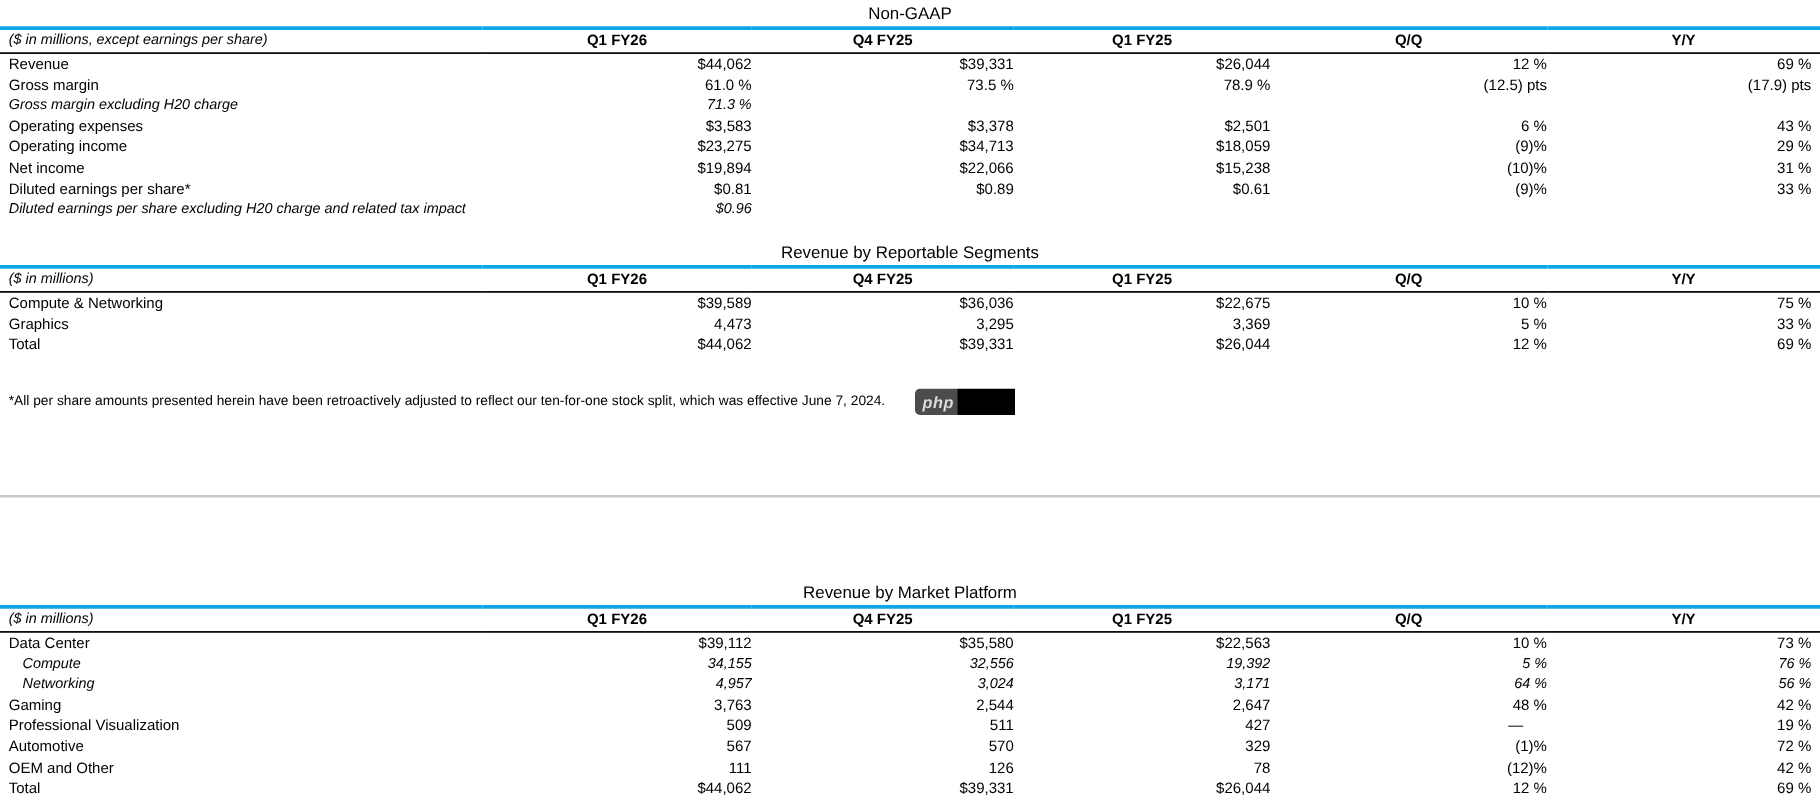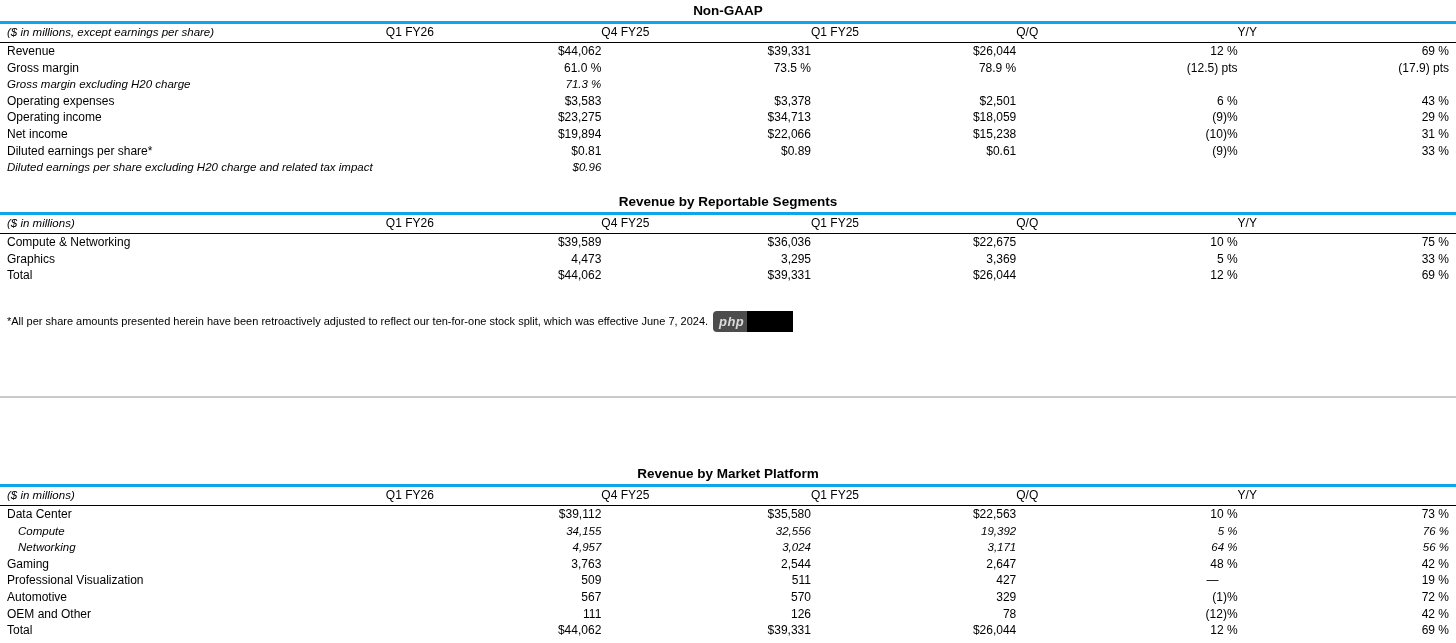--- a/index.html
+++ b/index.html
@@ -5,40 +5,40 @@
   * { box-sizing: border-box; }
   html, body { margin: 0; padding: 0; background: #ffffff; }
   body { font-family: "Liberation Sans", sans-serif; color: #000; }
   .page { position: relative; width: 1456px; height: 643px; background: #fff; overflow: hidden; }
 
   section.tbl { position: absolute; left: 0; width: 1456px; }
   #sec0 { top: 3px; }
   #sec1 { top: 194px; }
   #sec2 { top: 466px; }
 
-  .tbl-title { margin: 0 0 3px 0; text-align: center; font-size: 13.5px; font-weight: bold; line-height: 15px; }
+  .tbl-title { margin: 0 0 3px 0; text-align: center; font-size: 13.5px; font-weight: normal; line-height: 15px; }
 
   table { width: 100%; border-collapse: collapse; table-layout: fixed; }
   col.c0 { width: 26.5%; } col.c1 { width: 14.8%; } col.c2 { width: 14.4%; }
   col.c3 { width: 14.1%; } col.c4 { width: 15.2%; } col.c5 { width: 15%; }
 
   thead tr { border-top: 3px solid #0ea5e9; border-bottom: 1px solid #000; }
   th { padding: 1px 0 3px 0; font-size: 12px; line-height: 14px; white-space: nowrap; }
   th.unit { text-align: left; font-weight: normal; font-style: italic; padding-left: 7px; font-size: 11.5px; }
-  th.col { text-align: left; font-weight: normal; }
+  th.col { text-align: center; font-weight: bold; }
 
   td { padding: 0; font-size: 12px; line-height: 16.6px; white-space: nowrap; overflow: visible; }
   td.label { text-align: left; padding-left: 7px; }
   td.label.indent { padding-left: 18px; }
   td.val { text-align: right; }
   td.yy { padding-right: 7px; }
   tr.it td { font-style: italic; font-size: 11.5px; }
   td.dash { padding-right: 19px; }
 
-  .footnote-row { position: absolute; top: 309px; left: 7px; height: 24px; display: flex; align-items: center; gap: 5px; }
+  .footnote-row { position: absolute; top: 309px; left: 7px; height: 24px; display: flex; align-items: center; gap: 24px; }
   .footnote { font-size: 11px; line-height: 13px; }
 
   .badge { display: flex; align-items: center; height: 21px; }
   .php-chip { width: 37px; height: 21px; background: #4c4c4c; border-radius: 4px;
               display: flex; align-items: center; justify-content: center;
               font-size: 13px; font-weight: bold; font-style: italic; color: #dcdcdc; letter-spacing: 0.5px; }
   .redaction { width: 46px; height: 21px; background: #000; margin-left: -3px; }
 
   .divider { position: absolute; top: 396px; left: 0; width: 1456px; height: 2px; background: #c9c9c9; }
 </style>

